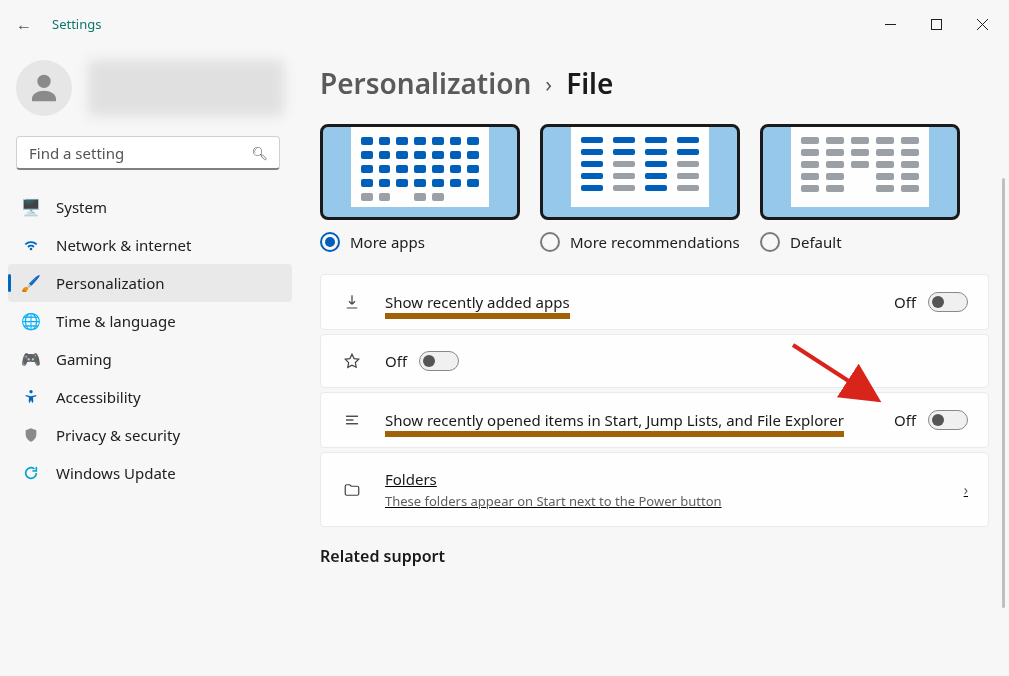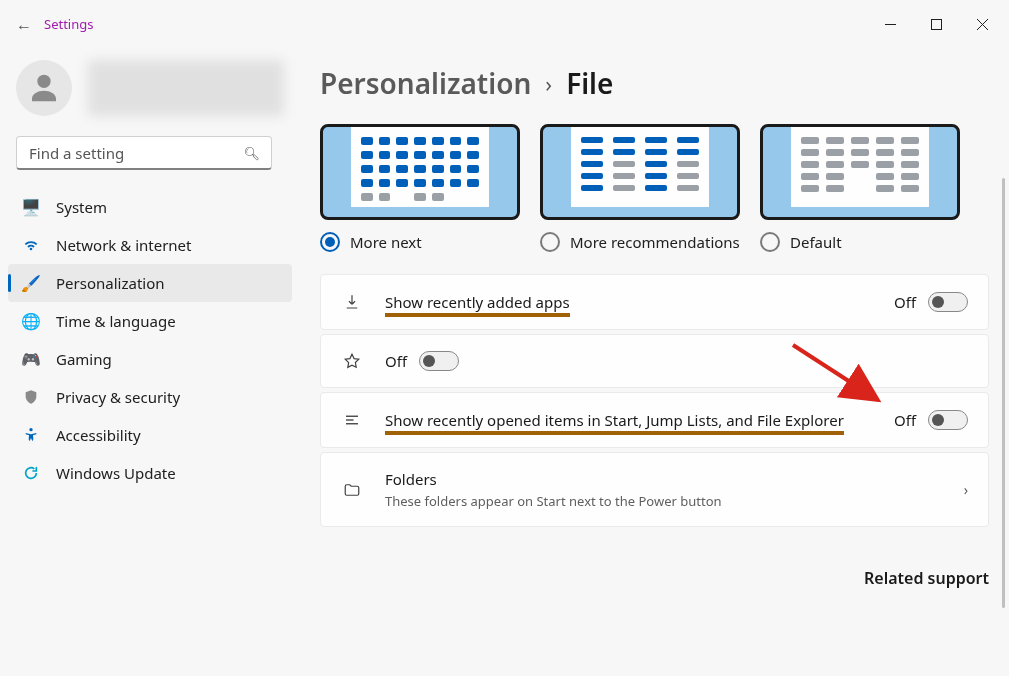--- a/index.html
+++ b/index.html
@@ -1,38 +1,38 @@
 <!DOCTYPE html>
 <html><head>
 <meta charset="utf-8">
 <style>
   * { box-sizing: border-box; margin: 0; padding: 0; font-family: "Segoe UI", system-ui, sans-serif; }
   body { width: 1009px; height: 676px; background: #f7f7f7; overflow: hidden; position: relative; }
 
   
   .titlebar { height: 48px; display: flex; align-items: center; padding: 0 4px; }
   .back-btn { width: 40px; height: 40px; display: flex; align-items: center; justify-content: center; font-size: 16px; color: #555; cursor: pointer; }
-  .app-title { font-size: 13px; color: #a21caf; margin-left: 0; }
+  .app-title { font-size: 13px; color: #0f766e; margin-left: 8px; }
   .win-controls { margin-left: auto; display: flex; }
   .win-btn { width: 46px; height: 40px; display: flex; align-items: center; justify-content: center; font-size: 12px; color: #202020; cursor: pointer; }
   .win-btn svg { width: 11px; height: 11px; stroke: #202020; stroke-width: 1; fill: none; }
 
   
   .layout { display: flex; height: calc(100% - 48px); }
   .sidebar { width: 308px; padding: 8px 16px 8px 8px; position: relative; }
   .main { flex: 1; padding: 4px 20px 4px 12px; overflow: hidden; position: relative; }
 
   
   .user-header { display: flex; align-items: center; padding: 4px 8px 20px 8px; gap: 16px; }
   .avatar { width: 56px; height: 56px; border-radius: 50%; background: #e6e6e6; display: flex; align-items: center; justify-content: center; }
   .avatar svg { width: 32px; height: 32px; fill: #8a8a8a; }
   .user-blur { flex: 1; height: 56px; background: #e0e0e0; filter: blur(6px); border-radius: 4px; }
 
   
-  .search-wrap { position: relative; margin: 0 20px 18px 8px; }
+  .search-wrap { position: relative; margin: 0 12px 18px 8px; }
   .search-input { width: 100%; height: 34px; border: 1px solid #d0d0d0; border-bottom: 2px solid #808080; border-radius: 4px; padding: 0 36px 0 12px; background: #fff; font-size: 15px; color: #555; outline: none; }
   .search-input::placeholder { color: #555; }
   .search-icon { position: absolute; right: 12px; top: 50%; transform: translateY(-50%); font-size: 13px; color: #555; pointer-events: none; }
 
   
   .nav { list-style: none; }
   .nav-item { height: 38px; display: flex; align-items: center; gap: 16px; padding: 0 14px; border-radius: 4px; cursor: pointer; font-size: 15px; color: #202020; position: relative; }
   .nav-item.active { background: #e9e9e9; }
   .nav-item.active::before { content: ""; position: absolute; left: 0; top: 50%; transform: translateY(-50%); width: 3px; height: 18px; background: #0067c0; border-radius: 2px; }
   .nav-icon { width: 18px; height: 18px; display: flex; align-items: center; justify-content: center; font-size: 16px; }
@@ -58,28 +58,28 @@
   .radio.checked { border-color: #005fb8; }
   .radio.checked::after { content: ""; position: absolute; inset: 3px; background: #005fb8; border-radius: 50%; }
   .radio-label { font-size: 15px; color: #202020; }
 
   
   .row { background: #fefefe; border: 1px solid #eaeaea; border-radius: 4px; padding: 16px 20px; margin-bottom: 4px; display: flex; align-items: center; gap: 22px; cursor: default; }
   .row-icon { width: 22px; color: #404040; font-size: 18px; display: flex; justify-content: center; }
   .row-body { flex: 1; }
   .row-title { font-size: 15px; color: #1a1a1a; line-height: 1.4; }
   .row-sub { font-size: 13px; color: #5f5f5f; margin-top: 2px; }
-  .underline-red { border-bottom: 4px solid #a16207; padding-bottom: 1px; }
+  .underline-red { border-bottom: 6px solid #a16207; padding-bottom: 1px; }
   .toggle-wrap { display: flex; align-items: flex-start; gap: 12px; }
   .toggle-state { font-size: 15px; color: #1a1a1a; }
   .toggle { width: 40px; height: 20px; border-radius: 10px; border: 1px solid #888; background: #f0f0f0; position: relative; cursor: pointer; }
   .toggle::after { content: ""; position: absolute; width: 12px; height: 12px; background: #555; border-radius: 50%; top: 3px; left: 3px; }
   .chev-right { font-size: 14px; color: #5a5a5a; margin-left: 8px; }
 
-  .related-heading { font-size: 16px; font-weight: 600; color: #1a1a1a; margin-top: 40px; text-align: right; }
+  .related-heading { font-size: 16px; font-weight: 600; color: #1a1a1a; margin-top: 18px; }
 
   
   .scrollbar-hint { position: absolute; right: 4px; top: 130px; width: 3px; height: 430px; background: #c0c0c0; border-radius: 2px; }
 
   
   .anno-arrow { position: absolute; left: 788px; top: 340px; pointer-events: none; }
   .anno-arrow svg { overflow: visible; }
 
   
   .ic-blue { color: #0067c0; }
@@ -149,37 +149,37 @@
       </li>
       <li class="nav-item">
         <span class="nav-icon">🌐</span>
         <span>Time &amp; language</span>
       </li>
       <li class="nav-item">
         <span class="nav-icon">🎮</span>
         <span>Gaming</span>
       </li>
       <li class="nav-item">
-        <span class="nav-icon">
-          <svg width="16" height="16" viewBox="0 0 24 24" fill="#8a8a8a">
-              <path d="M12 2l8 3v6c0 5-3.4 9.6-8 11-4.6-1.4-8-6-8-11V5l8-3z"></path>
-            </svg>
-        </span>
-        <span>Privacy &amp; security</span>
-      </li>
-      <li class="nav-item">
         <span class="nav-icon ic-blue">
           <svg width="16" height="16" viewBox="0 0 24 24" fill="#0067c0">
               <circle cx="12" cy="4" r="2.5"></circle>
               <path d="M4 9l8 2 8-2v2l-5 1.5.5 6-1.5 3-2-5-2 5-1.5-3 .5-6L4 11V9z"></path>
             </svg>
         </span>
         <span>Accessibility</span>
       </li>
       <li class="nav-item">
+        <span class="nav-icon">
+          <svg width="16" height="16" viewBox="0 0 24 24" fill="#8a8a8a">
+              <path d="M12 2l8 3v6c0 5-3.4 9.6-8 11-4.6-1.4-8-6-8-11V5l8-3z"></path>
+            </svg>
+        </span>
+        <span>Privacy &amp; security</span>
+      </li>
+      <li class="nav-item">
         <span class="nav-icon ic-cyan">
           <svg width="16" height="16" viewBox="0 0 24 24" fill="none" stroke="#00a3c7" stroke-width="2.5">
               <path d="M20 12a8 8 0 1 1-3-6.2"></path>
               <path d="M20 4v5h-5" stroke-linecap="round"></path>
             </svg>
         </span>
         <span>Windows Update</span>
       </li>
     </ul>
   </aside>
@@ -225,21 +225,21 @@
               <span class="dot"></span>
               <span class="dot"></span>
             <span class="dot g"></span>
               <span class="dot g"></span>
               <span class="dot g" style="grid-column:4"></span>
               <span class="dot g"></span>
           </div>
         </div>
         <div class="radio-row">
           <span class="radio checked"></span>
-          <span class="radio-label">More next</span>
+          <span class="radio-label">More apps</span>
         </div>
       </div>
 
       <div class="layout-opt">
         <div class="layout-preview">
           <div class="preview-card recs">
             <span class="dot"></span>
               <span class="dot"></span>
               <span class="dot"></span>
               <span class="dot"></span>
@@ -339,21 +339,21 @@
       </span>
       <div class="row-body">
         <span class="row-title"><span class="underline-red">Show recently opened items in Start, Jump Lists, and File Explorer</span></span>
       </div>
       <div class="toggle-wrap">
         <span class="toggle-state">Off</span>
         <span class="toggle"></span>
       </div>
     </div>
 
-    <div class="row" style="cursor:pointer;">
+    <div class="row" style="cursor:pointer;text-decoration:underline;">
       <span class="row-icon">
         <svg width="18" height="18" viewBox="0 0 24 24" fill="none" stroke="#404040" stroke-width="1.6">
             <path d="M3 7a2 2 0 0 1 2-2h4l2 2h8a2 2 0 0 1 2 2v8a2 2 0 0 1-2 2H5a2 2 0 0 1-2-2V7z"></path>
           </svg>
       </span>
       <div class="row-body">
         <div class="row-title">Folders</div>
         <div class="row-sub">These folders appear on Start next to the Power button</div>
       </div>
       <span class="chev-right">›</span>

